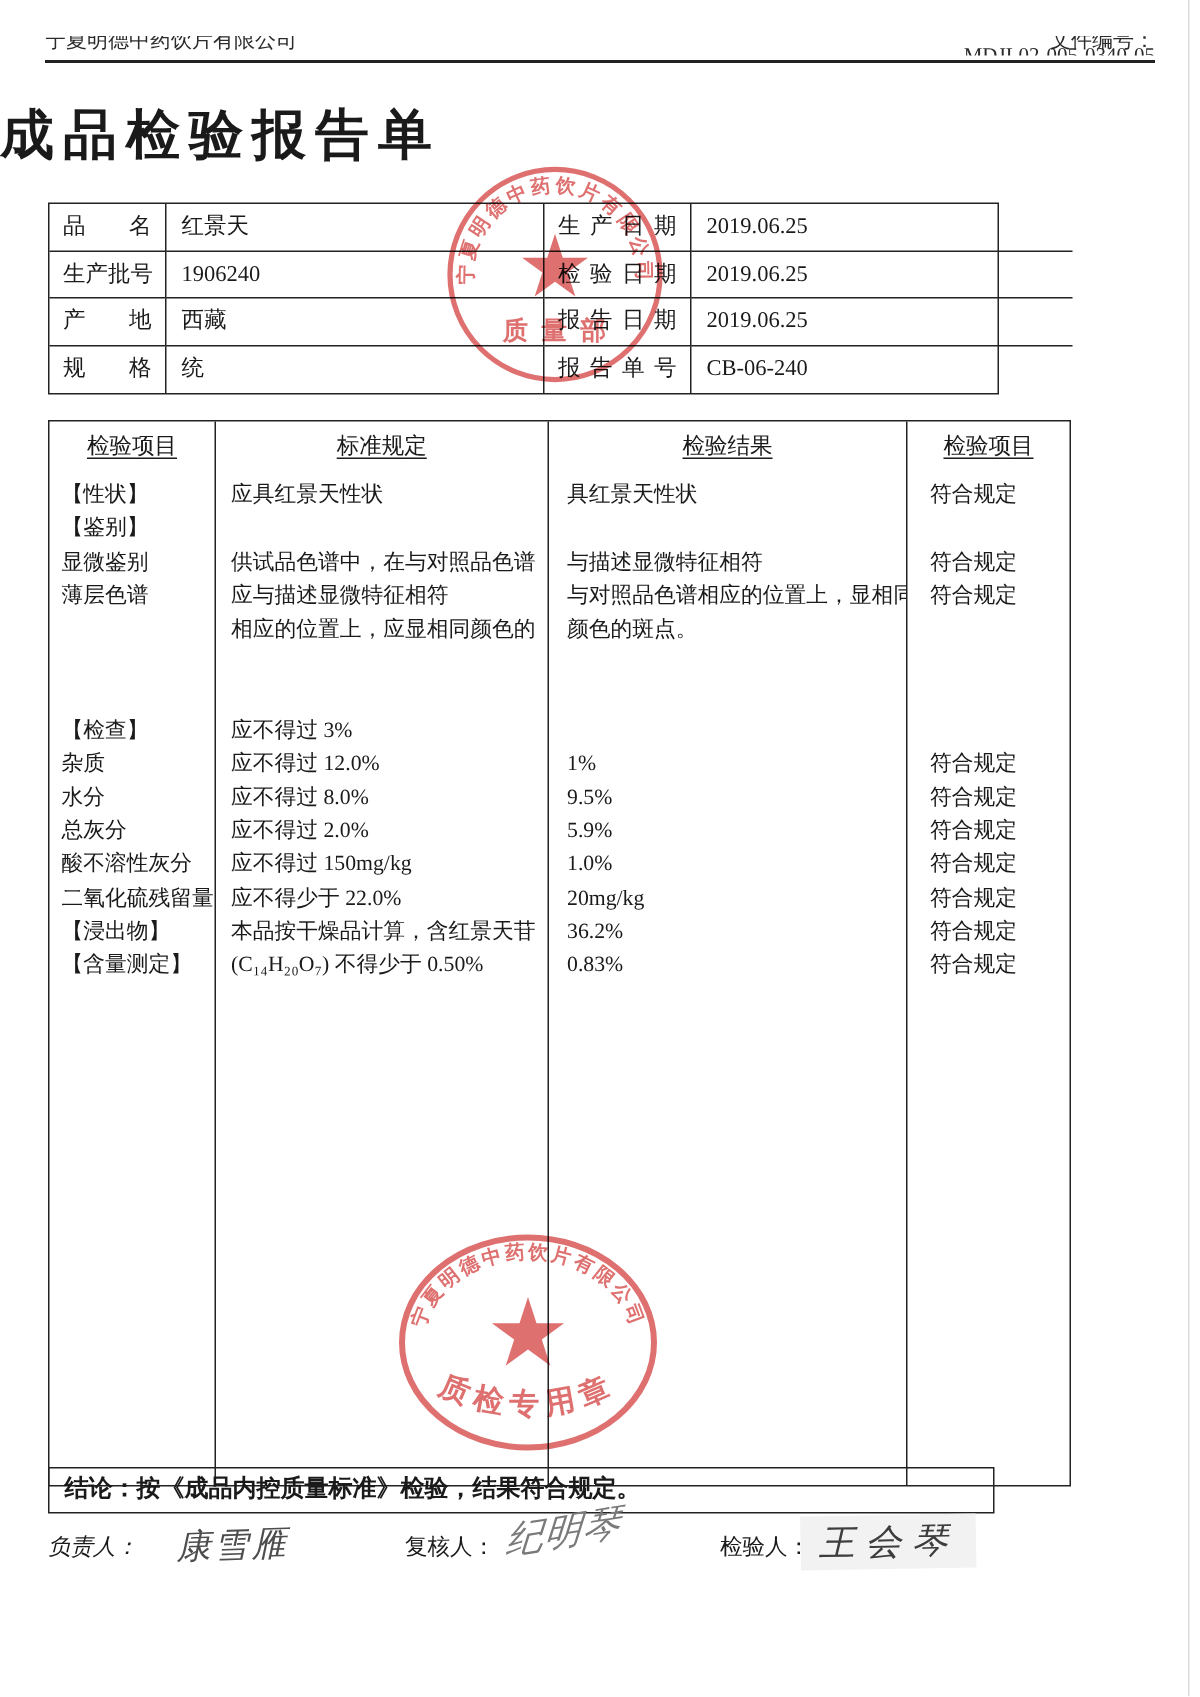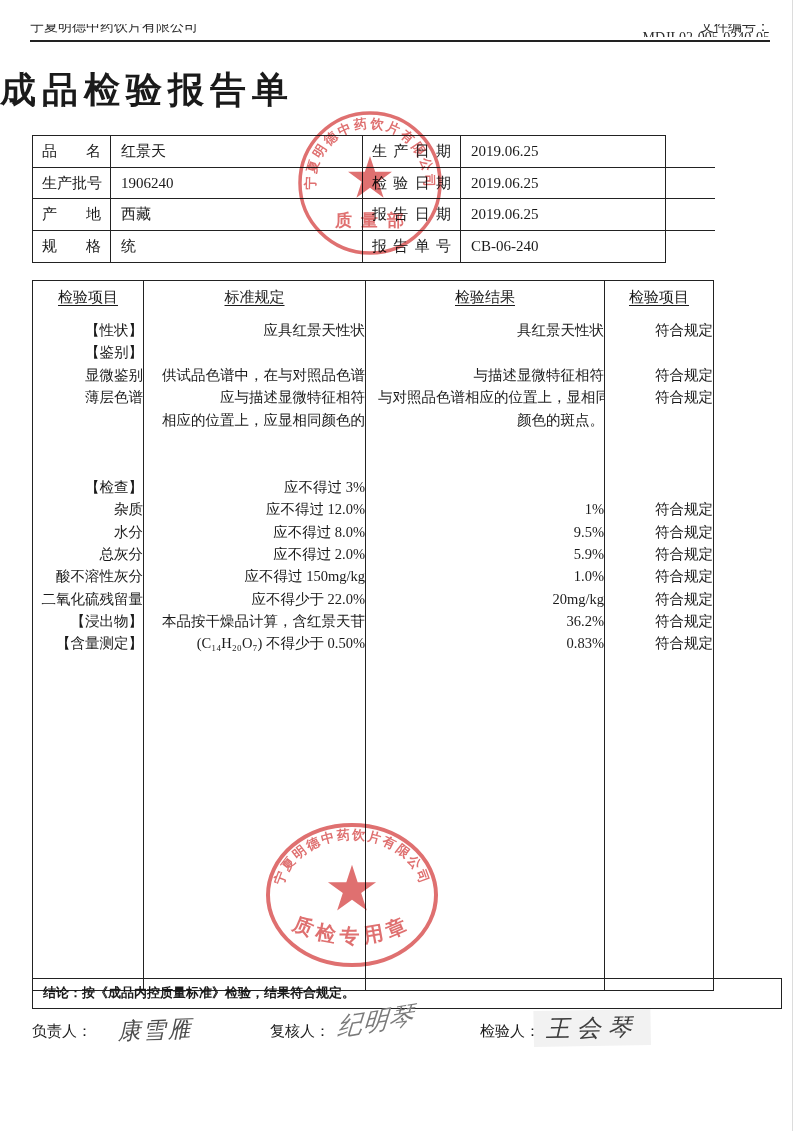--- a/index.html
+++ b/index.html
@@ -23,33 +23,33 @@
   .info-grid .cell:nth-last-child(-n+4){border-bottom:none;}
   .info-grid .lab{padding:0 9px;text-align:justify;text-align-last:justify;}
   .info-grid .val{padding-left:10px;}
   
   .mtable{position:absolute;left:32px;top:280px;width:682px;height:711px;box-sizing:border-box;
           border:1.5px solid #222;display:flex;}
   .mcol{box-sizing:border-box;border-right:1px solid #222;height:100%;overflow:hidden;}
   .c0{width:111px;}.c1{width:222px;}.c2{width:239px;}.c3{flex:1;border-right:none;}
   .mhead{height:33px;display:flex;align-items:center;justify-content:center;font-size:15px;}
   .mhead span{text-decoration:underline;text-underline-offset:3px;}
-  .mbody{padding-top:5px;text-align:right;}
+  .mbody{padding-top:5px;}
   .mt-line{height:22.4px;line-height:22.4px;font-size:14.5px;white-space:nowrap;overflow:hidden;}
   .c0 .mt-line{padding-left:8px;}
   .c1 .mt-line{padding-left:10px;}
   .c2 .mt-line{padding-left:12px;}
   .c3 .mt-line{padding-left:15px;}
   
-  .conclusion{position:absolute;left:32px;top:978px;width:750px;height:31px;box-sizing:border-box;
-              border:1.5px solid #222;line-height:28px;font-weight:bold;font-size:13px;padding-left:10px;
+  .conclusion{position:absolute;left:32px;top:978px;width:631px;height:31px;box-sizing:border-box;
+              border:1.5px solid #222;line-height:28px;font-weight:bold;font-size:16px;padding-left:10px;
               white-space:nowrap;overflow:hidden;}
   
   .sig-label{position:absolute;top:1022px;font-size:15px;}
-  .sl1{left:32px;}.sl2{left:270px;}.sl3{left:480px;}
+  .sl1{left:32px;font-style:italic;}.sl2{left:270px;}.sl3{left:480px;}
   .sig-name{position:absolute;font-style:italic;transform-origin:left bottom;white-space:nowrap;}
   .sig1{left:118px;top:1016px;font-size:23px;color:#4d4d4d;transform:rotate(-2deg);letter-spacing:2px;}
   .sig2{left:336px;top:1011px;font-size:25px;color:#7a7a7a;transform:rotate(-9deg) skewX(-14deg);letter-spacing:1px;}
   .sig3{left:534px;top:1011px;font-size:24px;color:#3d3d3d;background:#f2f2f2;padding:2px 12px;letter-spacing:7px;transform:rotate(-1deg);}
   
   .stamp{position:absolute;mix-blend-mode:multiply;opacity:.82;}
   .s1{left:294px;top:107px;}
   .s2{left:262px;top:820px;}
   .stamp text{font-family:"Liberation Serif","DejaVu Serif",serif;font-weight:bold;}
 </style>

